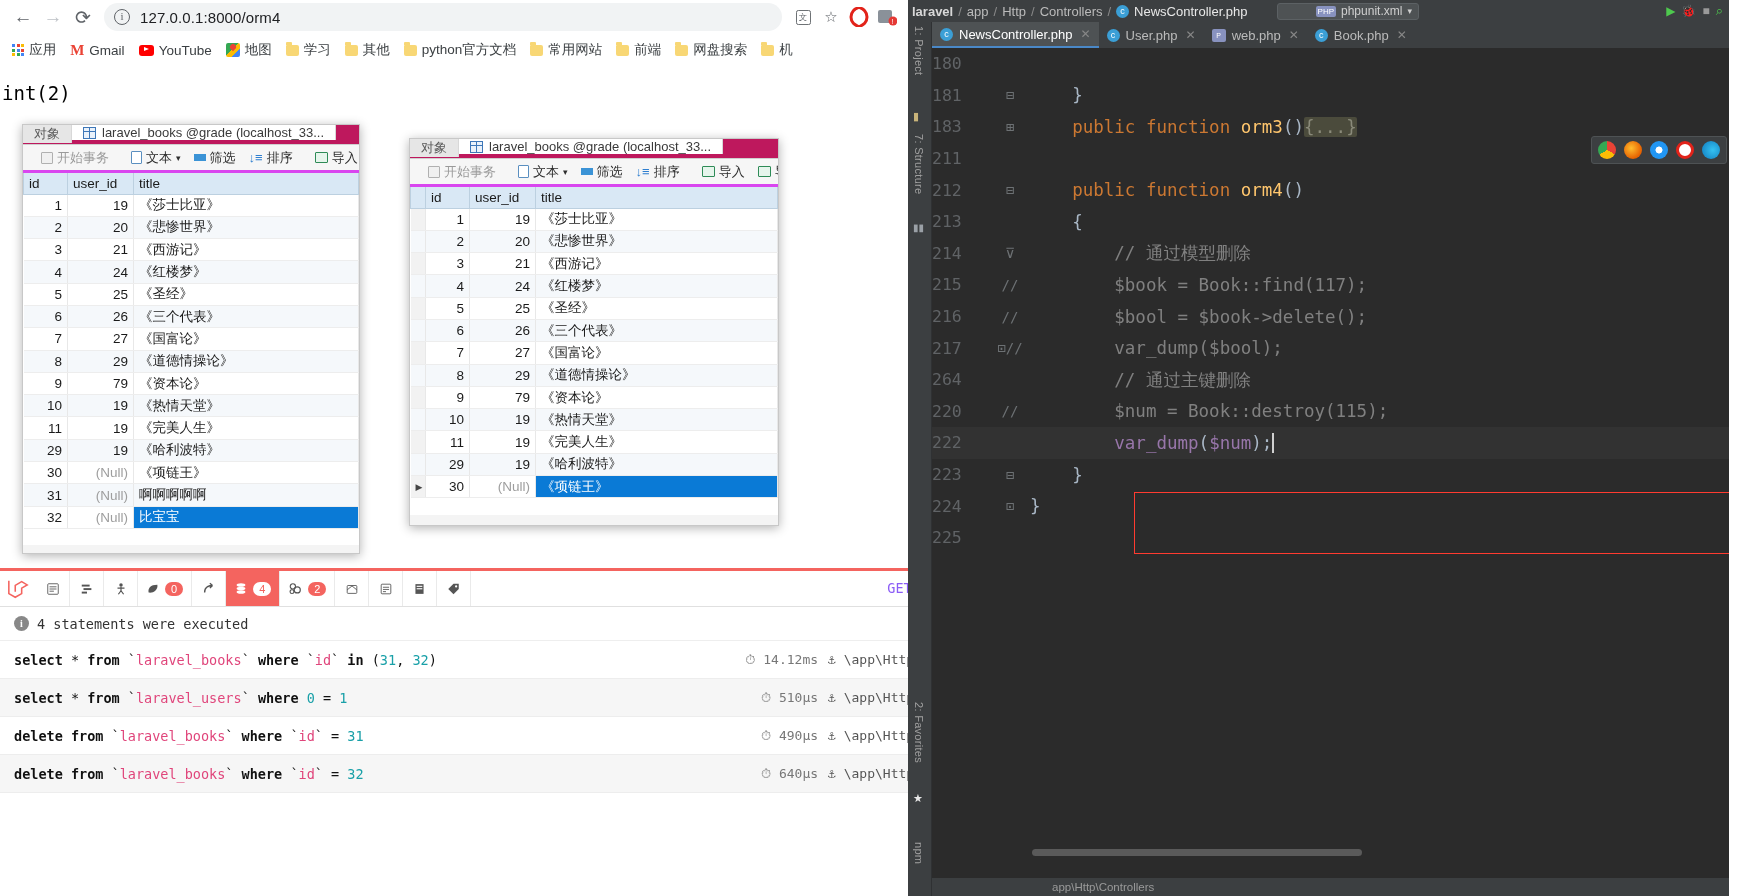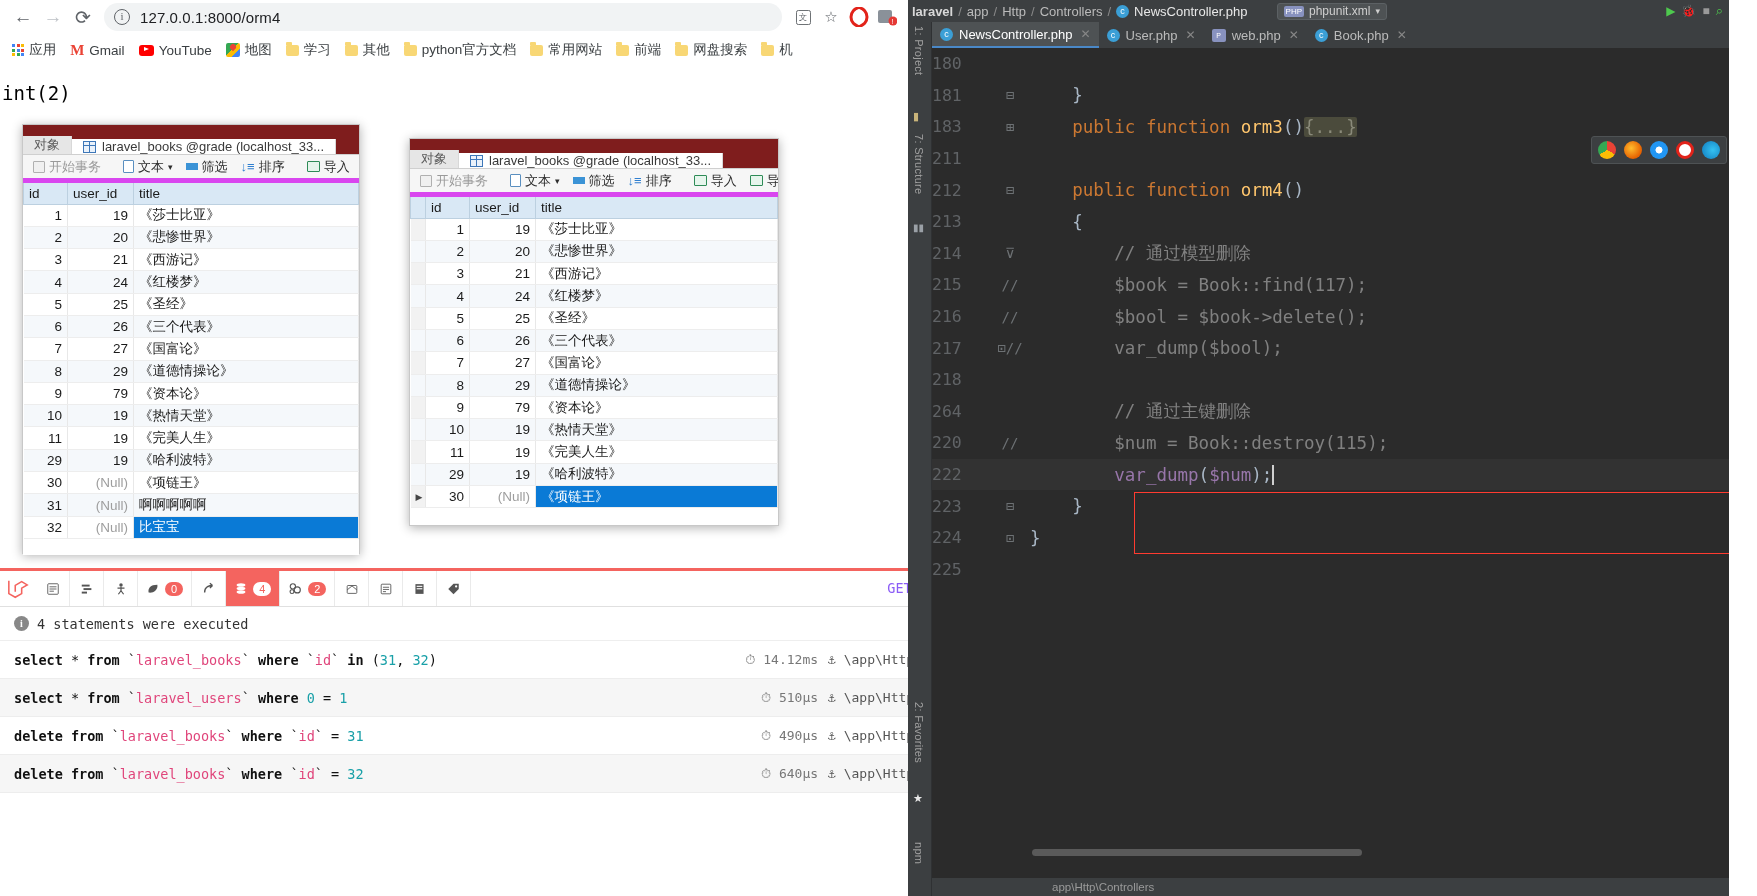--- a/index.html
+++ b/index.html
@@ -37,28 +37,28 @@
   .yt-ico { width:15px; height:11px; background:#ff0000; border-radius:3px; position:relative; }
   .yt-ico:after { content:""; position:absolute; left:5.5px; top:2.8px; border-left:5px solid #fff; border-top:2.7px solid transparent; border-bottom:2.7px solid transparent; }
   .maps-ico { width:14px; height:14px; background:linear-gradient(135deg,#34a853 0 45%,#fbbc05 45% 70%,#4285f4 70%); border-radius:2px; position:relative; }
   .maps-ico:after { content:""; position:absolute; left:4px; top:1px; width:6px; height:6px; background:#ea4335; border-radius:50% 50% 50% 0; transform:rotate(-45deg); }
 
   .page-area { position:absolute; left:0; top:66px; right:0; bottom:0; background:#fff; }
   .dump-text { font-family:"DejaVu Sans Mono", monospace; font-size:19px; color:#000; padding:16px 0 0 2px; }
 
   
   .navicat { position:absolute; background:#f4f4f4; box-shadow:0 2px 10px rgba(0,0,0,.30); border:1px solid #c8c8c8; }
-  .nv-tabs { height:30px; display:flex; align-items:flex-end; background:#7f1d1d; border-bottom:1px solid #cfcfcf; }
+  .nv-tabs { height:20px; display:flex; align-items:flex-start; background:#be185d; border-bottom:1px solid #cfcfcf; }
   .nv-tab { display:flex; align-items:center; gap:6px; padding:0 11px; font-size:13px; color:#3a3a3a; border-right:1px solid #d8d8d8; cursor:pointer; white-space:nowrap; overflow:hidden; }
   .nv-tab.active { background:#ffffff; }
   .nv-tab.inactive { background:#e6e6e6; color:#5a5a5a; }
   .grid-ico { width:13px; height:12px; border:1.3px solid #3e77b8; background:#eaf2fb; position:relative; flex:0 0 auto; }
   .grid-ico:before { content:""; position:absolute; left:0; right:0; top:3.4px; height:1.2px; background:#3e77b8; }
   .grid-ico:after { content:""; position:absolute; top:0; bottom:0; left:4.5px; width:1.2px; background:#3e77b8; }
-  .nv-toolbar { height:28px; display:flex; align-items:center; gap:3px; padding:0 5px; background:#f6f6f6; border-bottom:5px solid #d946ef; font-size:13px; color:#2d2d2d; overflow:hidden; }
+  .nv-toolbar { height:28px; display:flex; align-items:center; gap:3px; padding:0 13px; background:#f6f6f6; border-bottom:3px solid #d946ef; font-size:13px; color:#2d2d2d; overflow:hidden; }
   .nv-tbi { display:flex; align-items:center; gap:4px; padding:2px 5px; white-space:nowrap; cursor:pointer; }
   .nv-tbi.dim { color:#9a9a9a; }
   .nv-sep { width:1px; height:17px; background:#d0d0d0; margin:0 3px; }
   .ico-doc { width:11px; height:13px; border:1.2px solid #5a8fc0; background:#fff; border-radius:1px; }
   .ico-filter { width:0;height:0;border-left:6px solid #3b93d6;border-right:6px solid #3b93d6;border-top:7px solid #3b93d6;border-bottom:0; }
   .ico-sort { color:#2f7fd0; font-size:13px; }
   .ico-imp { width:13px;height:11px;border:1.2px solid #2e8b57;background:#e6f5ec;border-radius:1px; }
   .ico-trans { width:12px;height:12px;border:1.2px solid #b0b0b0;background:#f0f0f0;border-radius:1px; }
 
   table.nv-grid { border-collapse:collapse; width:100%; font-size:13.5px; color:#1a1a1a; background:#fff; table-layout:fixed; }
@@ -91,21 +91,21 @@
   .num { color:#19a0a8; }
   .q-time { color:#777; font-size:13px; margin-right:10px; white-space:nowrap; }
   .q-file { color:#555; font-size:13px; white-space:nowrap; }
   .db-right { position:absolute; right:8px; top:9px; font-size:13.5px; color:#8b5cf6; }
 
   
   #ide { position:absolute; left:908px; top:0; width:821px; height:896px; background:#3c3f41; overflow:hidden; }
   .ide-topbar { height:22px; background:#3c3f41; display:flex; align-items:center; color:#bbbbbb; font-size:13px; padding-left:4px; gap:5px; white-space:nowrap; overflow:hidden; }
   .crumb-sep { color:#8a8a8a; }
   .run-cfg { display:flex; align-items:center; gap:5px; background:#4e5254; border:1px solid #5c6164; border-radius:3px; padding:0 6px; height:17px; font-size:12px; color:#cfcfcf; }
-  .php-badge { background:#8892bf; color:#fff; font-size:8px; padding:1px 2px; border-radius:2px; font-family:"Liberation Sans",sans-serif; }
+  .php-badge { background:#8892bf; color:#fff; font-size:8px; padding:1px 2px; border-radius:2px; font-family:"Liberation Sans",sans-serif;margin-left:32px; }
   .ico-run { color:#4ec94e; font-size:12px; }
   .ico-bug { color:#6cb33f; font-size:12px; }
 
   .ide-body { position:absolute; left:0; top:22px; right:0; bottom:0; display:flex; }
   .ide-strip { width:24px; background:#3c3f41; border-right:1px solid #2f3133; position:relative; color:#a0a0a0; font-size:11px; }
   .strip-v { position:absolute; writing-mode:vertical-rl; white-space:nowrap; left:5px; letter-spacing:.3px; }
   .ide-main { flex:1; position:relative; background:#2b2b2b; }
 
   .ide-tabs { height:26px; background:#3c3f41; display:flex; align-items:stretch; }
   .ide-tab { display:flex; align-items:center; gap:6px; padding:0 8px; font-size:13px; color:#bbbbbb; position:relative; cursor:pointer; white-space:nowrap; }
@@ -714,25 +714,20 @@
               <span class="gutter">216</span>
               <span class="gutter-mark">//</span>
               <span class="code">        <span class="cmt">$bool = $book-&gt;delete();</span></span>
             </div>
             <div class="eline">
               <span class="gutter">217</span>
               <span class="gutter-mark">⊡//</span>
               <span class="code">        <span class="cmt">var_dump($bool);</span></span>
             </div>
             <div class="eline">
-              <span class="gutter">218</span>
-              <span class="gutter-mark"></span>
-              <span class="code"></span>
-            </div>
-            <div class="eline">
               <span class="gutter">264</span>
               <span class="gutter-mark"></span>
               <span class="code">        <span class="cmt">// 通过主键删除</span></span>
             </div>
             <div class="eline">
               <span class="gutter">220</span>
               <span class="gutter-mark">//</span>
               <span class="code">        <span class="cmt">$num = Book::destroy(115);</span></span>
             </div>
             <div class="eline line-hl">

